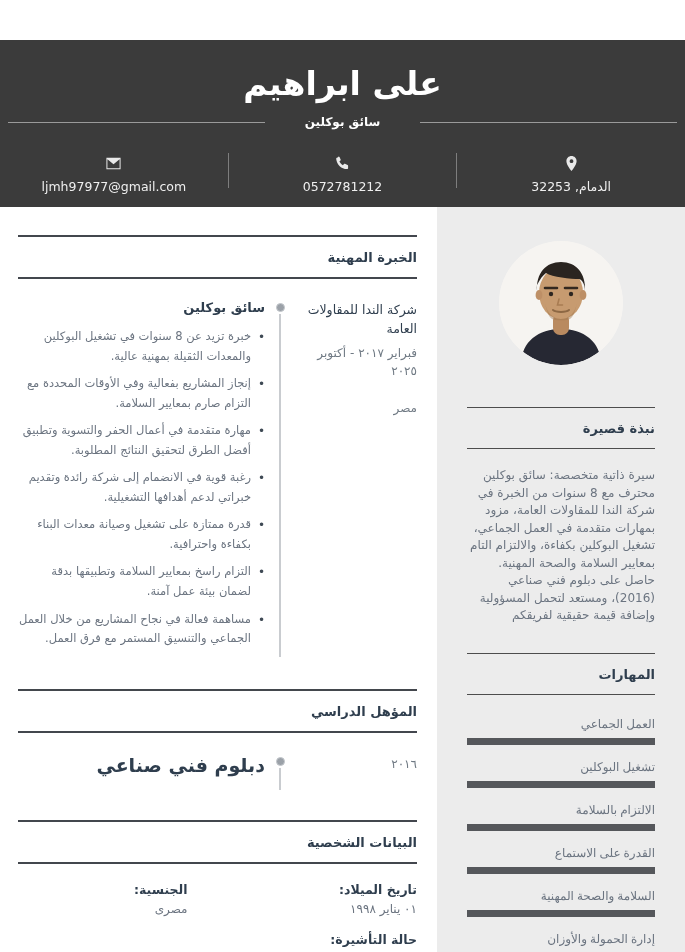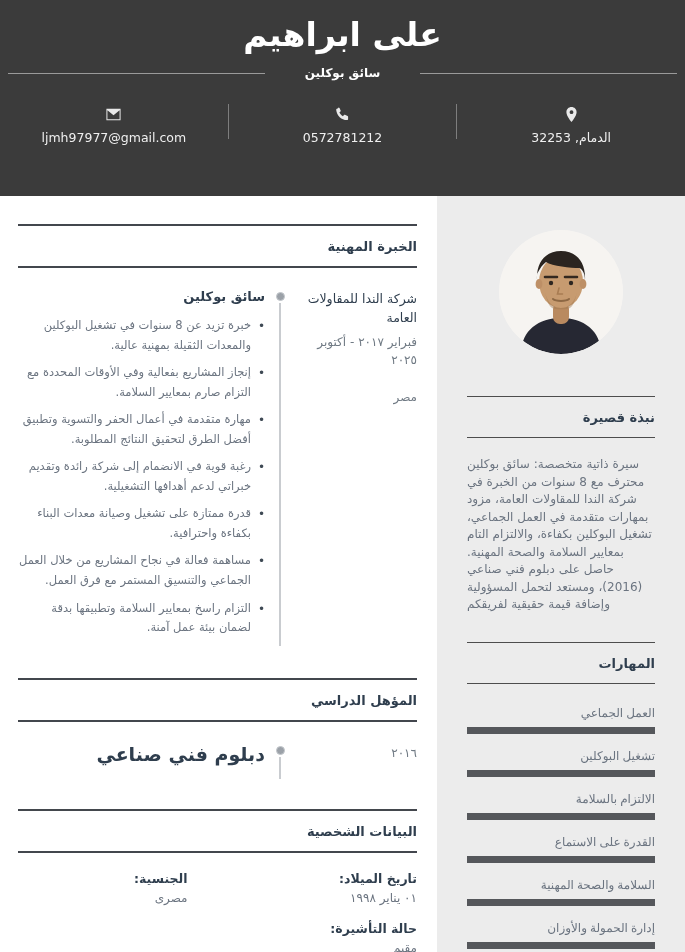--- a/index.html
+++ b/index.html
@@ -1,21 +1,21 @@
 <!DOCTYPE html>
 <html lang="ar"><head>
 <meta charset="utf-8">
 <style>
   * { margin:0; padding:0; box-sizing:border-box; }
   html,body { background:#fff; }
   body { font-family:"DejaVu Sans", sans-serif; }
   .page { width:685px; height:952px; margin:0 auto; background:#fff; overflow:hidden; position:relative; }
 
   
-  .header { background:#3b3b3b; height:196px; color:#fff; padding-top:15px; }
+  .header { background:#3b3b3b; height:167px; color:#fff; padding-top:24px;margin-top:40px; }
   .name { text-align:center; font-size:33px; font-weight:bold; letter-spacing:0.5px; }
   .subtitle-row { display:flex; align-items:center; justify-content:center; margin-top:12px; padding:0 8px; }
   .subtitle-line { flex:1; height:1px; background:#9a9a9a; }
   .subtitle-text { font-size:12px; font-weight:bold; margin:0 40px; white-space:nowrap; }
   .contact-row { direction:ltr; display:flex; margin-top:22px; align-items:stretch; }
   .contact-item { flex:1; display:flex; flex-direction:column; align-items:center; gap:7px; padding-top:4px; }
   .contact-icon { width:17px; height:17px; fill:#e9e9e9; }
   .contact-text { font-size:12.5px; color:#efefef; direction:rtl; }
   .contact-divider { width:1px; background:#7e7e7e; margin:2px 0 6px 0; }
 
@@ -50,21 +50,21 @@
   .degree { font-size:19px; font-weight:bold; color:#2f3e4e; }
 
   
   .personal-grid { display:grid; grid-template-columns:1fr 1fr; column-gap:60px; row-gap:16px; margin-top:18px; }
   .p-label { font-size:12.5px; font-weight:bold; color:#2f3e4e; }
   .p-value { font-size:12px; color:#6b7480; margin-top:5px; }
 
   
   .photo-wrap { width:124px; height:124px; border-radius:50%; overflow:hidden; margin:0 auto; background:#f6f4f1; }
   .summary-head { margin-top:42px; }
-  .summary-text { margin-top:18px; font-size:12px; color:#6b7480; line-height:1.46; text-align:left; }
+  .summary-text { margin-top:18px; font-size:12px; color:#6b7480; line-height:1.46; text-align:right; }
   .skills-head { margin-top:28px; }
   .skills-list { margin-top:22px;font-family:Liberation Serif, serif; }
   .skill-row { margin-bottom:15px; }
   .skill-label { font-size:12px; color:#6b7480; }
   .skill-bar-track { margin-top:6px; height:7px; background:#d9d9d9; }
   .skill-bar-fill { height:100%; background:#55575b; }
 </style>
 </head>
 <body>
 
@@ -120,22 +120,22 @@
           <div class="tl-line"></div>
         </div>
         <div class="entry-details">
           <div class="job-title">سائق بوكلين</div>
           <ul class="bullets">
             <li>خبرة تزيد عن 8 سنوات في تشغيل البوكلين والمعدات الثقيلة بمهنية عالية.</li>
             <li>إنجاز المشاريع بفعالية وفي الأوقات المحددة مع التزام صارم بمعايير السلامة.</li>
             <li>مهارة متقدمة في أعمال الحفر والتسوية وتطبيق أفضل الطرق لتحقيق النتائج المطلوبة.</li>
             <li>رغبة قوية في الانضمام إلى شركة رائدة وتقديم خبراتي لدعم أهدافها التشغيلية.</li>
             <li>قدرة ممتازة على تشغيل وصيانة معدات البناء بكفاءة واحترافية.</li>
+            <li>التزام راسخ بمعايير السلامة وتطبيقها بدقة لضمان بيئة عمل آمنة.</li>
             <li>مساهمة فعالة في نجاح المشاريع من خلال العمل الجماعي والتنسيق المستمر مع فرق العمل.</li>
-            <li>التزام راسخ بمعايير السلامة وتطبيقها بدقة لضمان بيئة عمل آمنة.</li>
           </ul>
         </div>
       </div>
 
       <div class="sec-head" style="margin-top:32px;">
         <h2>المؤهل الدراسي</h2>
       </div>
       <div class="entry edu-entry">
         <div class="entry-meta">
           <div class="edu-year">٢٠١٦</div>

